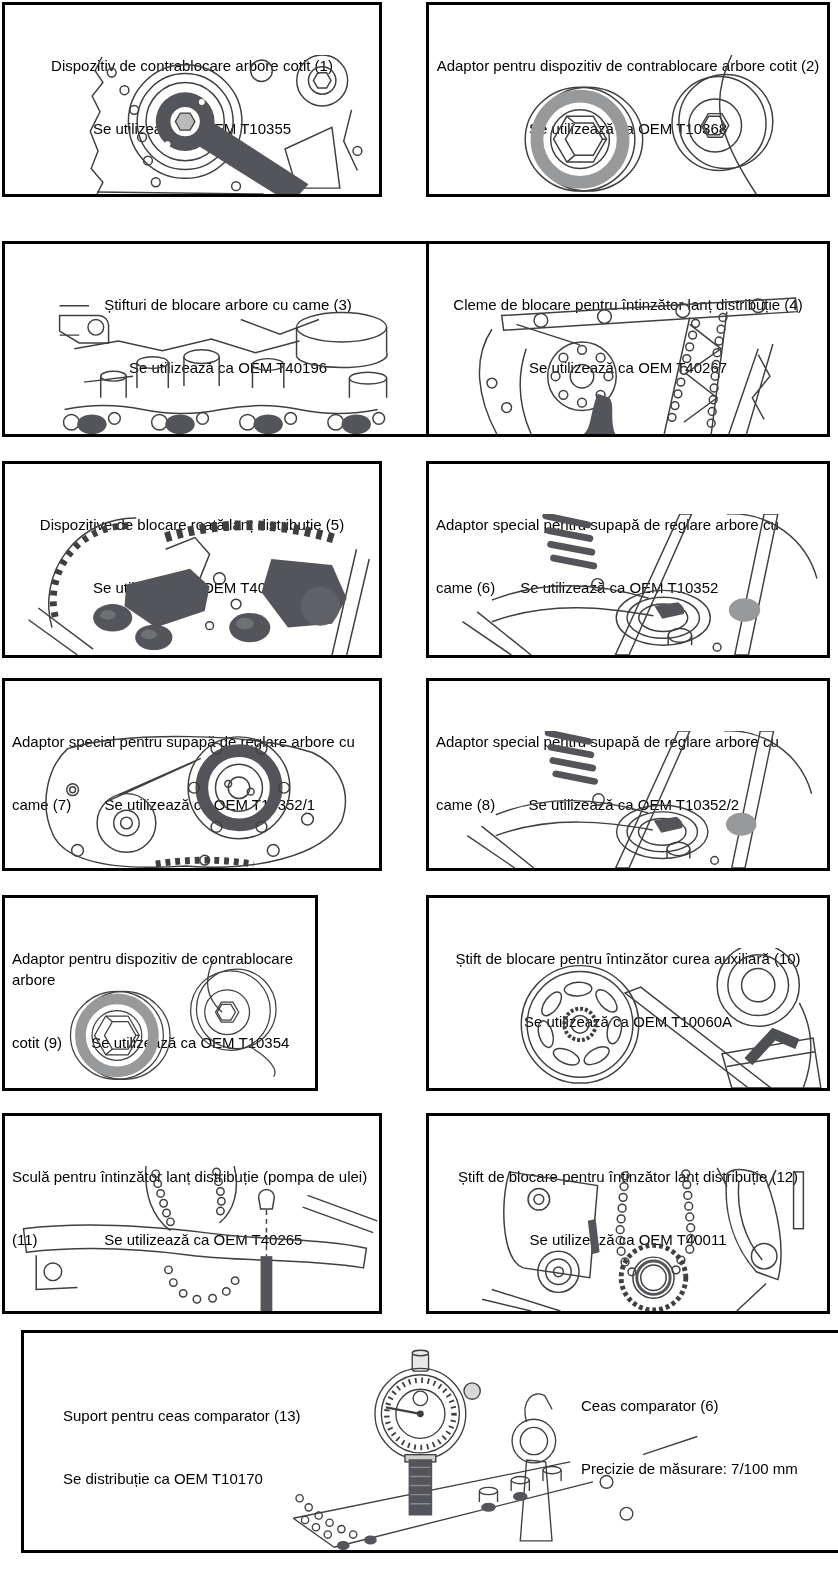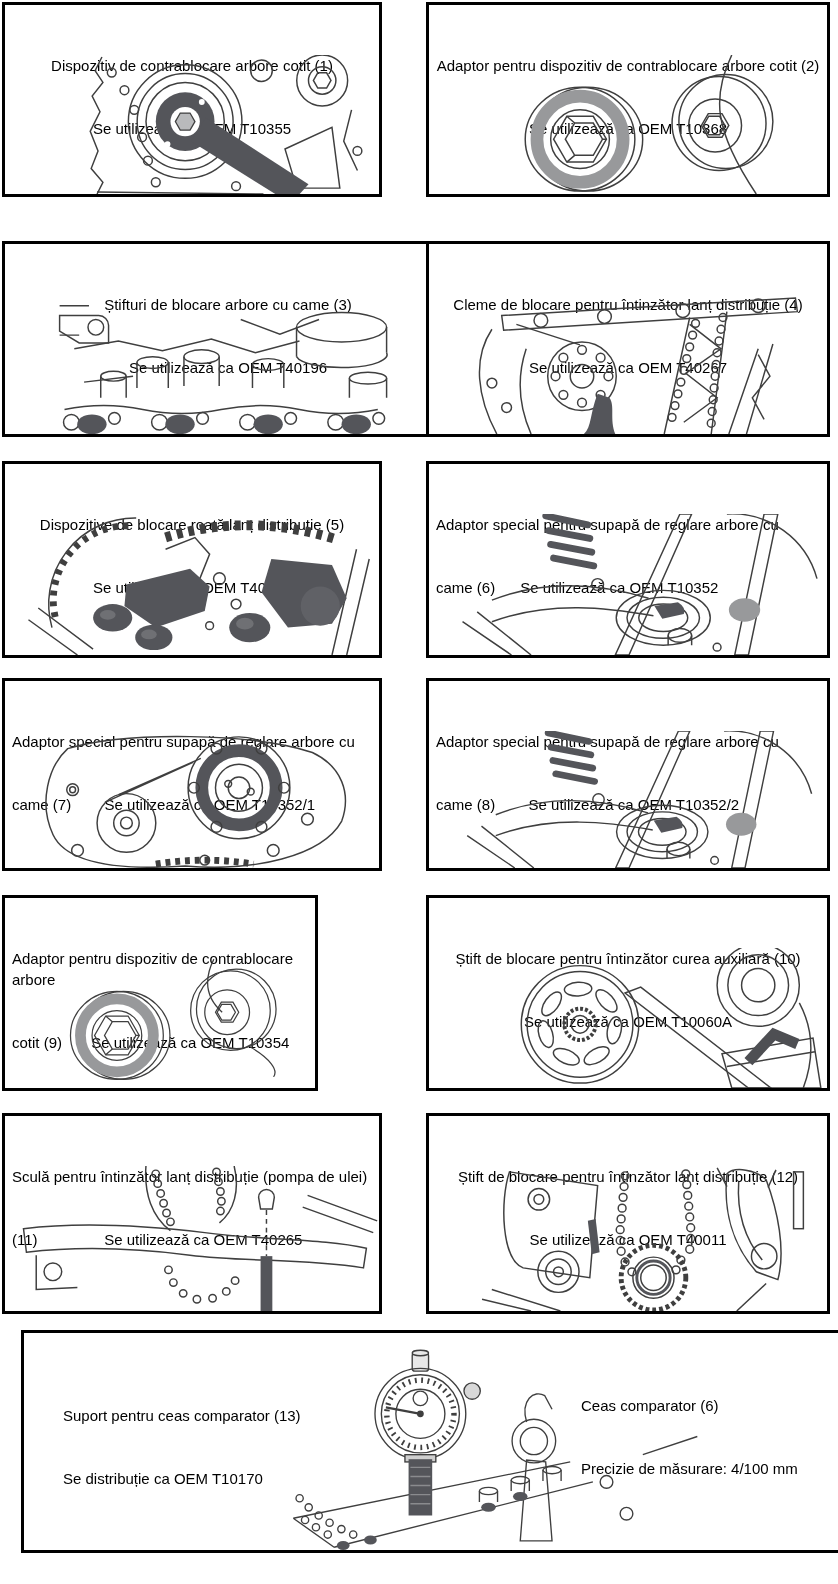--- a/index.html
+++ b/index.html
@@ -457,21 +457,21 @@
     </div>
   </section>
 
   <section class="panel" style="left:21px;top:1330px;width:826px;height:223px">
     <div class="t left bt13-left">
       <div>Suport pentru ceas comparator (13)</div>
       <div>Se distribuție ca OEM T10170</div>
     </div>
     <div class="t left bt13-right">
       <div>Ceas comparator (6)</div>
-      <div>Precizie de măsurare: 4/100 mm</div>
+      <div>Precizie de măsurare: 7/100 mm</div>
     </div>
     <div class="art" style="top:0">
       <svg viewBox="0 0 820 239" preserveAspectRatio="xMidYMid meet">
         <g class="ln">
           <rect x="386" y="22" width="18" height="20" rx="3" fill="#e8e8e8"></rect>
           <ellipse cx="395" cy="22" rx="9" ry="3" fill="#e8e8e8"></ellipse>
           <circle cx="452" cy="64" r="9" fill="#d8d8d8"></circle>
           <circle cx="395" cy="89" r="50"></circle>
             <circle cx="395" cy="89" r="43"></circle>
           <circle cx="395" cy="89" r="37" stroke-width="6" stroke-dasharray="2 5"></circle>

